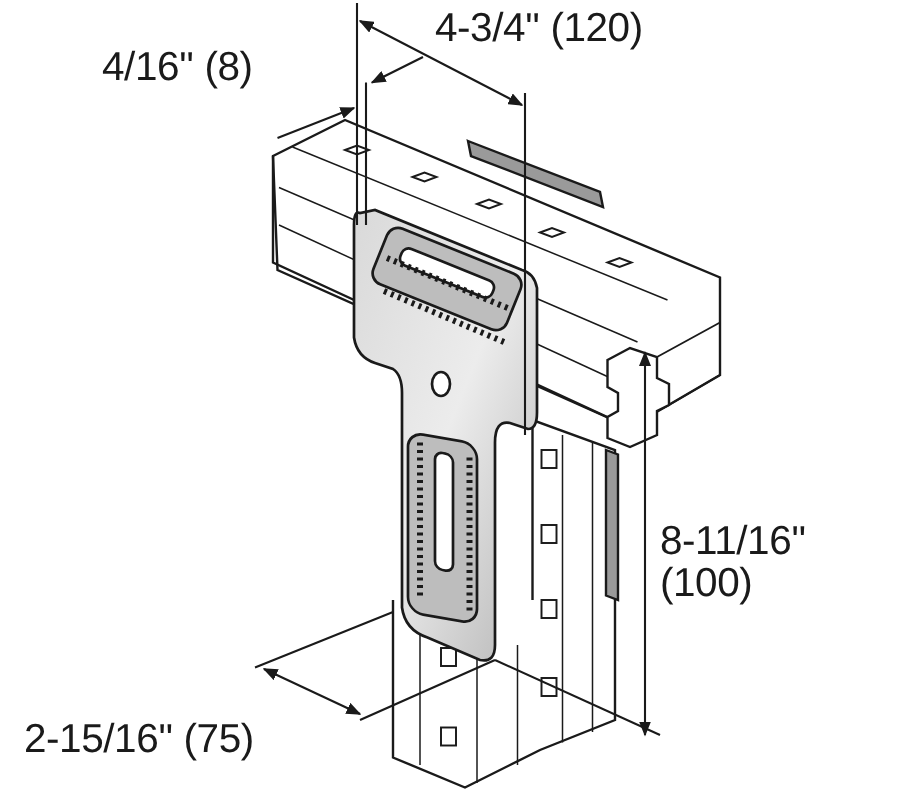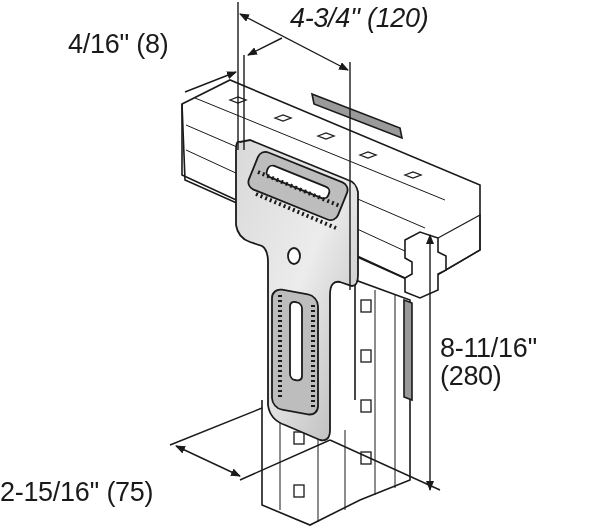--- a/index.html
+++ b/index.html
@@ -92,19 +92,19 @@
 
     <line x1="430" y1="235" x2="430" y2="490" marker-start="url(#arrS)" marker-end="url(#arr)"></line>
     <line x1="330" y1="440" x2="440" y2="490"></line>
 
     <line x1="170" y1="445" x2="262" y2="408"></line>
     <line x1="240" y1="480" x2="330" y2="440"></line>
     <line x1="176" y1="446" x2="240" y2="476" marker-start="url(#arrS)" marker-end="url(#arr)"></line>
   </g>
 </svg>
 
-<div class="dim-label" style="left:290px; top:4px;font-style:italic;">4-3/4'' (120)</div>
+<div class="dim-label" style="left:290px; top:4px;">4-3/4'' (120)</div>
 <div class="dim-label" style="left:68px; top:30px;">4/16'' (8)</div>
-<div class="dim-label" style="left:440px; top:334px;">
+<div class="dim-label" style="left:440px; top:346px;">
   <div>8-11/16''</div>
-  <div>(280)</div>
+  <div>(100)</div>
 </div>
-<div class="dim-label" style="left:0px; top:478px;">2-15/16'' (75)</div>
+<div class="dim-label" style="left:16px; top:478px;">2-15/16'' (75)</div>
 
 </body></html>

